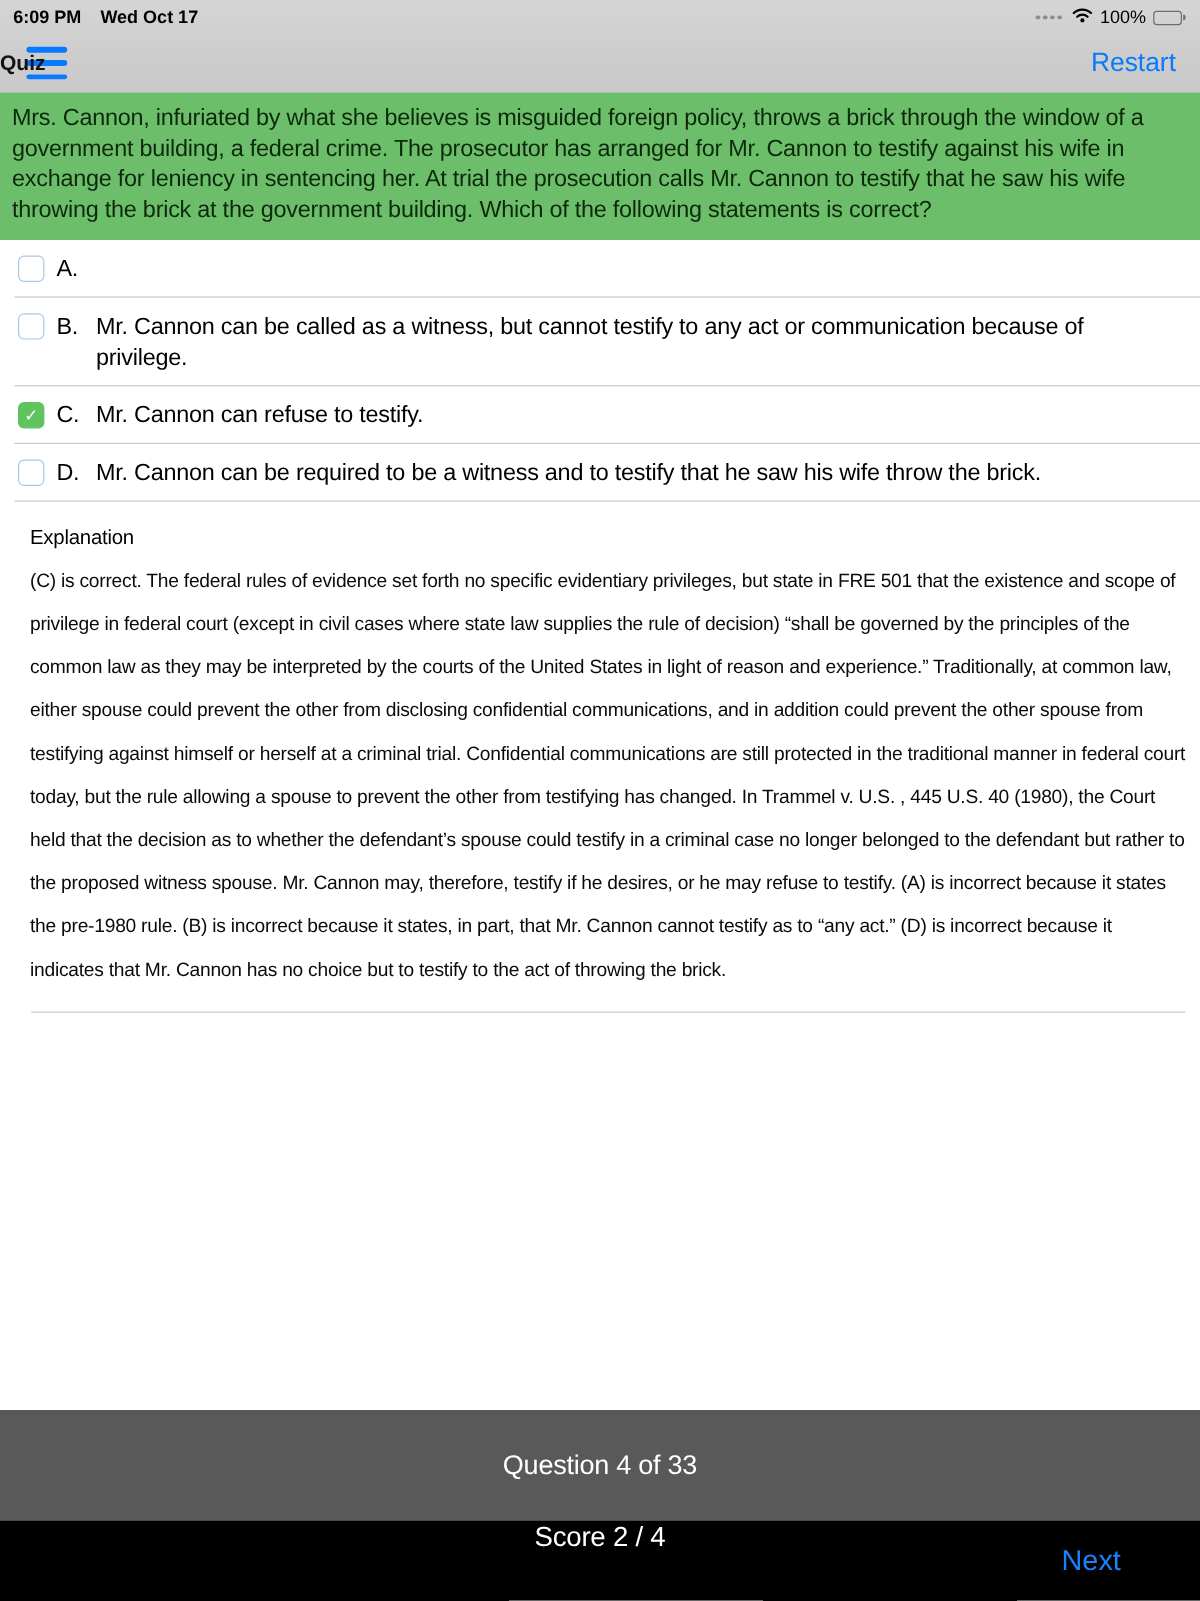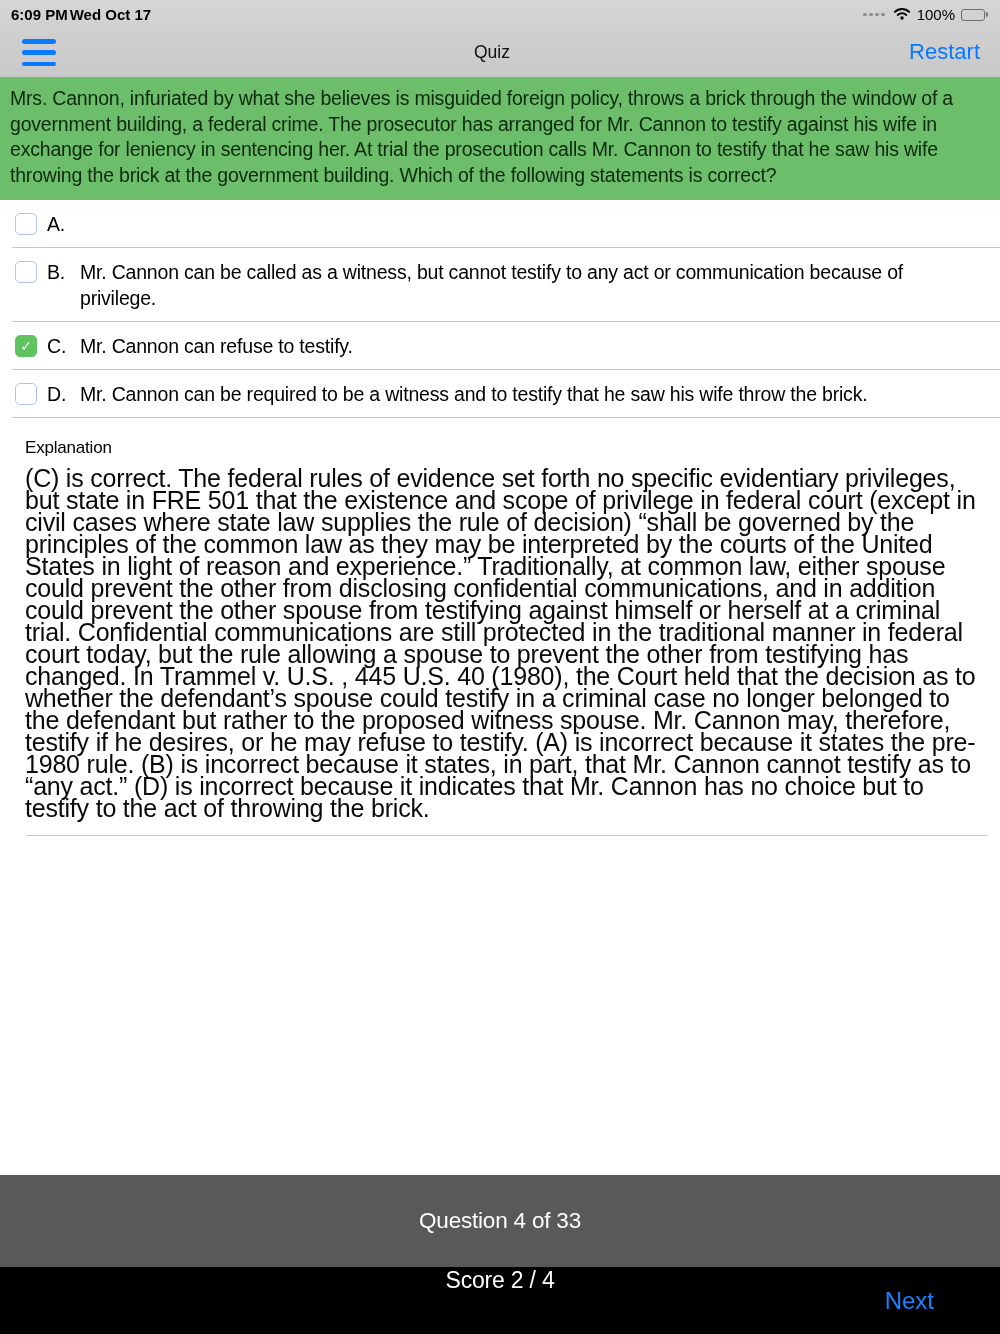--- a/index.html
+++ b/index.html
@@ -11,37 +11,37 @@
   }
   
   .header {
     background:linear-gradient(var(--header_gray_top,#d5d5d5), var(--header_gray_bottom,#c8c8c8));
     flex:none;
   }
   .status-bar {
     height:27px; display:flex; align-items:center; justify-content:space-between;
     padding:2px 12px 0 11px; font-size:15px; font-weight:600; color:#000;
   }
-  .status-left { display:flex; gap:2px; }
+  .status-left { display:flex; gap:16px; }
   .status-right { display:flex; align-items:center; gap:6px; font-weight:400; }
   .cell-dots { display:flex; gap:2.5px; align-items:center; margin-right:2px; }
   .cell-dots i { width:3.5px; height:3.5px; border-radius:50%; background:#8d8d8d; }
   .battery { display:flex; align-items:center; }
   .battery-body { width:24px; height:12px; border:1px solid #6e6e6e; border-radius:3px; padding:1px; }
   .battery-fill { width:100%; height:100%; background:#000; border-radius:1.5px; }
   .battery-nub { width:2px; height:5px; background:#6e6e6e; border-radius:0 2px 2px 0; margin-left:1px; }
   .nav-bar { height:50px; position:relative; display:flex; align-items:center; }
   .hamburger {
     position:absolute; left:22px; top:12px; width:34px; height:27px;
     display:flex; flex-direction:column; justify-content:space-between; cursor:pointer;
   }
   .hamburger i { display:block; height:4.5px; border-radius:2.5px; background:var(--accent_blue,#087aff); }
   .nav-title {
-    position:absolute; left:0; right:16px; text-align:center;
-    font-size:17.5px; font-weight:400; color:#111;
+    position:absolute; left:0; right:16px; text-align:left;
+    font-size:17.5px; font-weight:700; color:#111;
   }
   .nav-restart {
     position:absolute; right:20px; font-size:22px; color:var(--accent_blue,#087aff); cursor:pointer;
   }
   
   .question-box {
     background:var(--question_bg,#6cbe6a); color:#0c290c;
     padding:9px 12px 12px 10px; font-size:19.5px; line-height:25.6px; letter-spacing:-0.2px;
     flex:none;
   }
@@ -61,21 +61,21 @@
     font-size:14px; color:#fff; cursor:pointer;
   }
   .checkbox.checked {
     background:var(--check_green,#5fc360); border-color:var(--check_green,#5fc360);
   }
   .answer-letter { flex:none; width:33px; }
   .answer-text { flex:1; padding-right:6px; }
   
   .explanation { padding:12px 12px 0 25px; flex:none; }
   .exp-label { font-size:17px; margin:8px 0 9px; letter-spacing:-0.2px; }
-  .exp-text { font-size:25px; line-height:22px; letter-spacing:-0.2px; color:#0a0a0a; }
+  .exp-text { font-size:16px; line-height:36px; letter-spacing:-0.2px; color:#0a0a0a; }
   .exp-sep { height:1px; background:var(--separator,#c9c9c9); margin:16px 0 0 1px; }
   .spacer { flex:1; }
   
   .progress-bar {
     flex:none; height:92px; background:var(--progress_gray,#595959);
     display:flex; align-items:center; justify-content:center;
     color:#fff; font-size:22.5px; letter-spacing:-0.2px;
   }
   .footer {
     flex:none; height:67px; background:var(--footer_black,#000);

